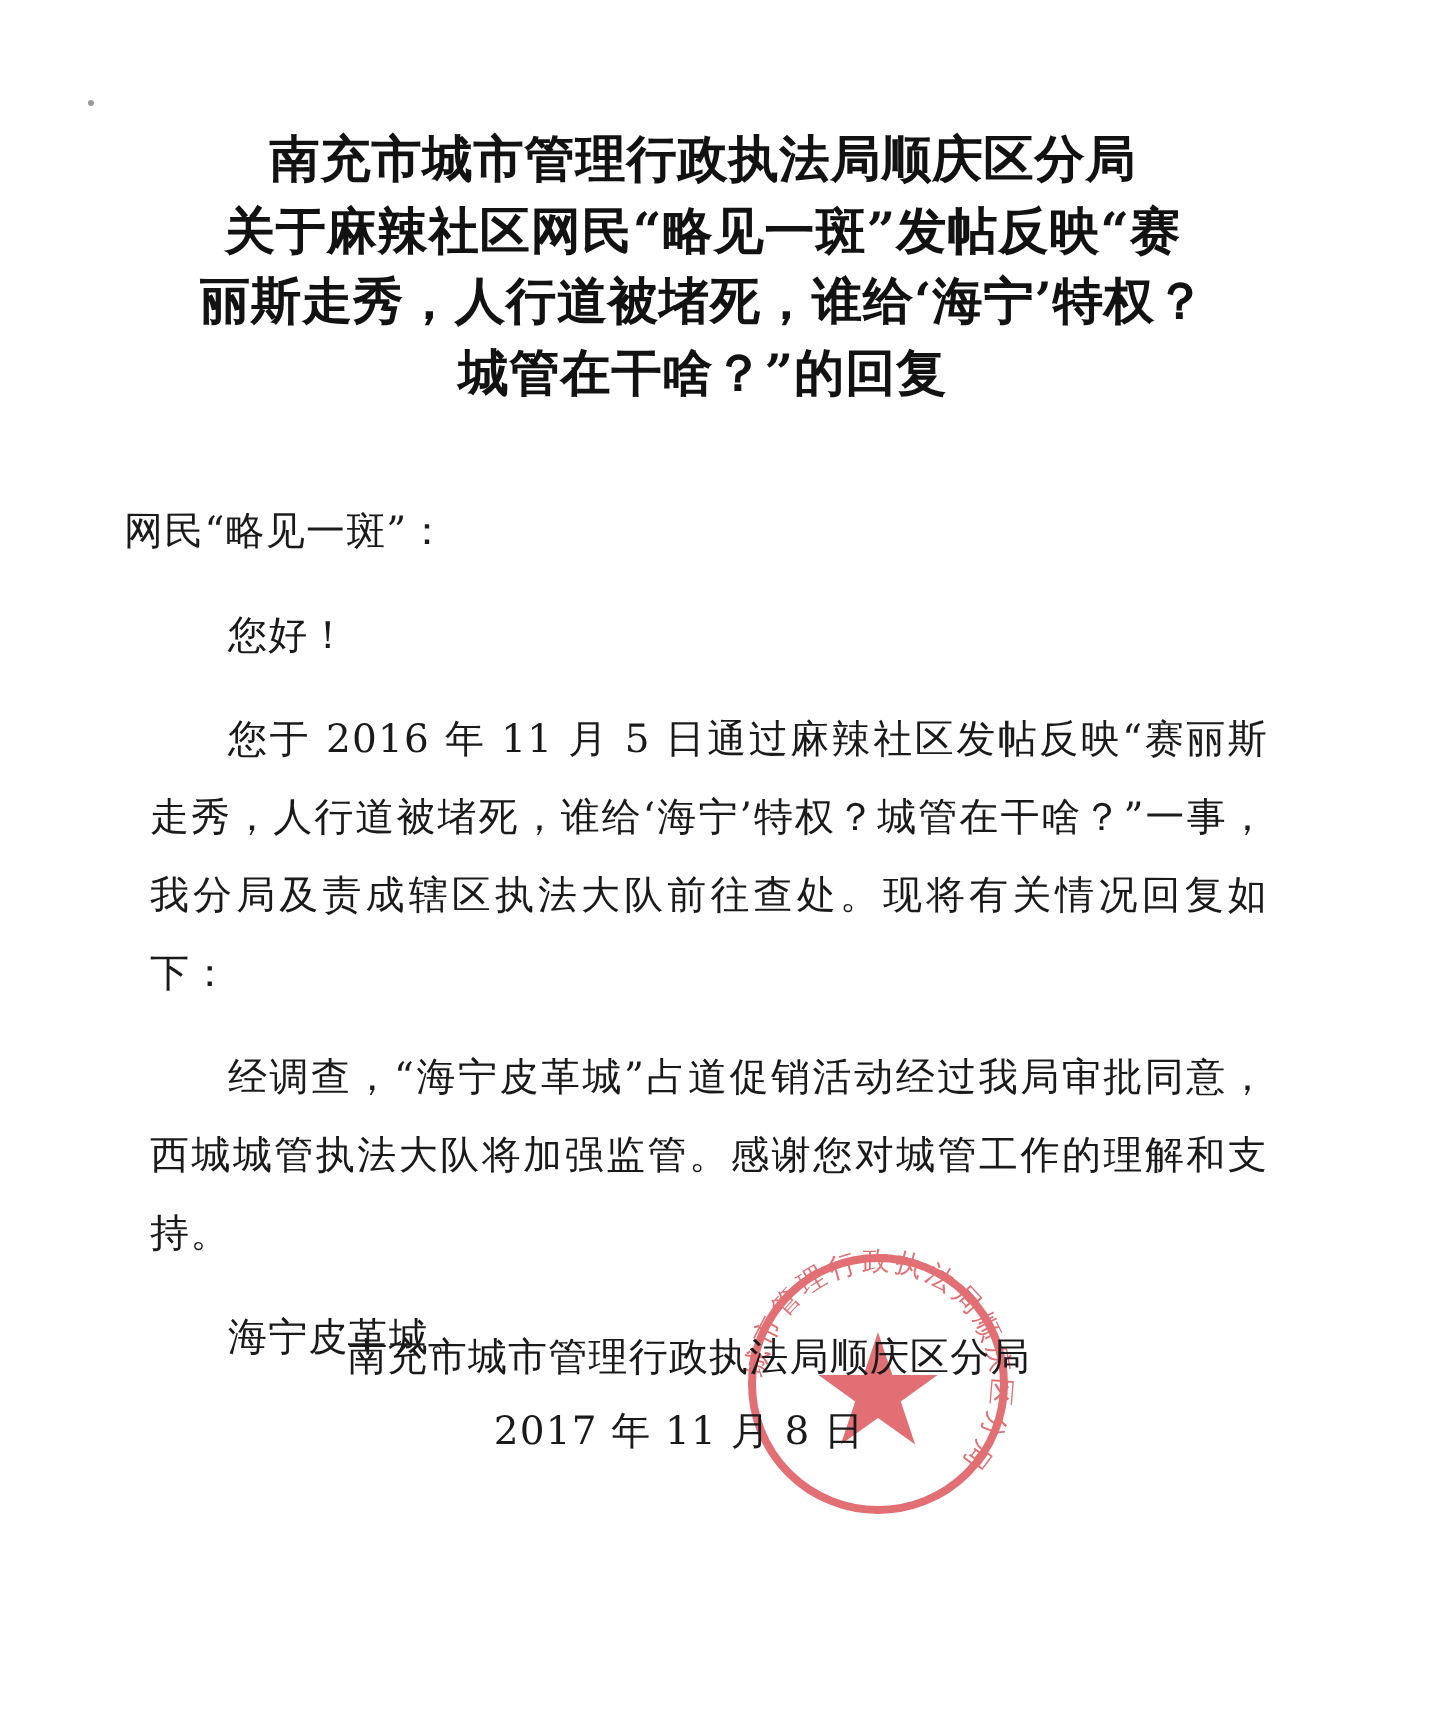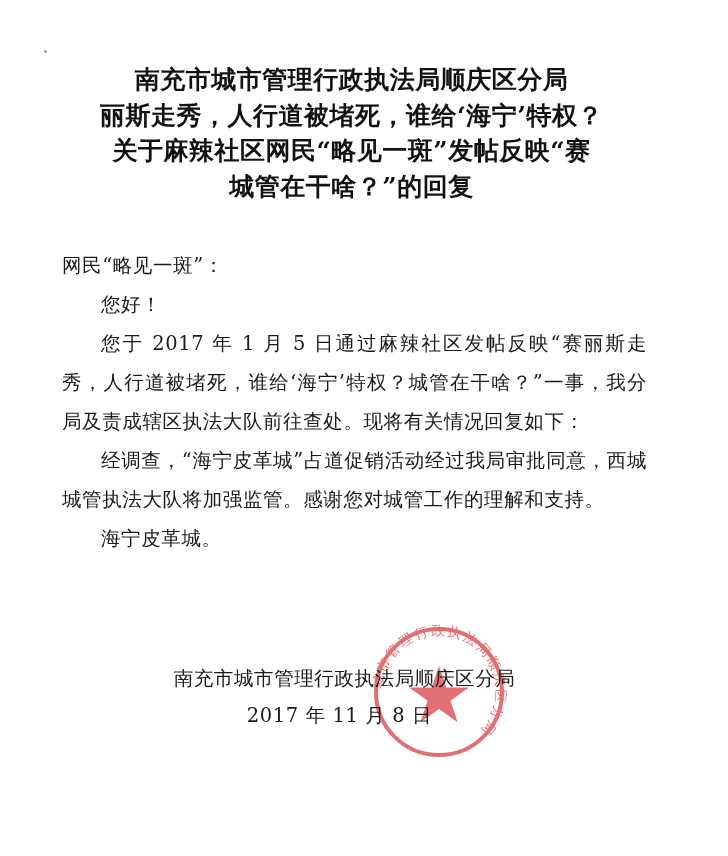--- a/index.html
+++ b/index.html
@@ -60,21 +60,21 @@
     font-size: 19.5px;
     line-height: 2.0;
     letter-spacing: 0.6px;
     text-align: justify;
     text-justify: inter-ideograph;
   }
   .salutation {
     margin: 0 0 0 0;
   }
   .para {
-    margin: 0;
+    margin: 13px;
     text-indent: 2em;
   }
 
   .sign-block {
     position: absolute;
     left: 0;
     right: 0;
     top: 660px;
     text-align: center;
     font-size: 19.5px;
@@ -97,29 +97,29 @@
 </style>
 </head>
 <body>
 
 <div class="page">
 
   <div class="speck"></div>
 
   <h1 class="doc-title">
     <span class="tline l1">南充市城市管理行政执法局顺庆区分局</span>
+    <span class="tline l2">关于麻辣社区网民“略见一斑”发帖反映“赛</span>
     <span class="tline l3">丽斯走秀，人行道被堵死，谁给‘海宁’特权？</span>
-    <span class="tline l2">关于麻辣社区网民“略见一斑”发帖反映“赛</span>
     <span class="tline l4">城管在干啥？”的回复</span>
   </h1>
 
   <div class="body-block">
     <p class="salutation">网民“略见一斑”：</p>
     <p class="para">您好！</p>
-    <p class="para">您于 2017 年 1 月 5 日通过麻辣社区发帖反映“赛丽斯走秀，人行道被堵死，谁给‘海宁’特权？城管在干啥？”一事，我分局及责成辖区执法大队前往查处。现将有关情况回复如下：</p>
+    <p class="para">您于 2016 年 11 月 5 日通过麻辣社区发帖反映“赛丽斯走秀，人行道被堵死，谁给‘海宁’特权？城管在干啥？”一事，我分局及责成辖区执法大队前往查处。现将有关情况回复如下：</p>
     <p class="para">经调查，“海宁皮革城”占道促销活动经过我局审批同意，西城城管执法大队将加强监管。感谢您对城管工作的理解和支持。</p>
     <p class="para">海宁皮革城。</p>
   </div>
 
   <div class="seal">
     <svg width="152" height="152" viewBox="0 0 152 152" xmlns="http://www.w3.org/2000/svg">
       <defs>
         <path id="sealArc" d="M 76,76 m -57,0 a 57,57 0 1,1 114,0 a 57,57 0 1,1 -114,0"></path>
       </defs>
       <g opacity="0.72">

